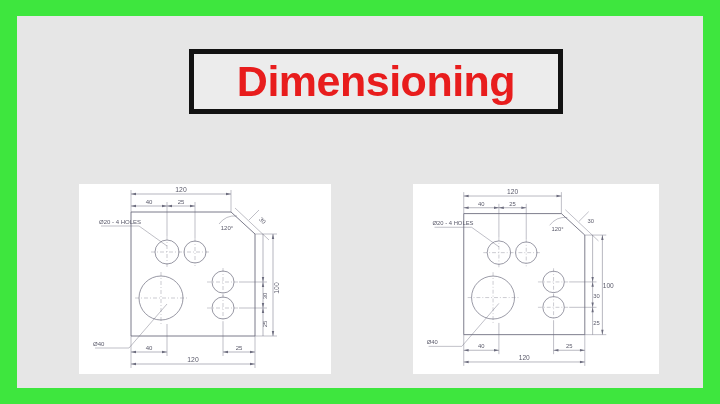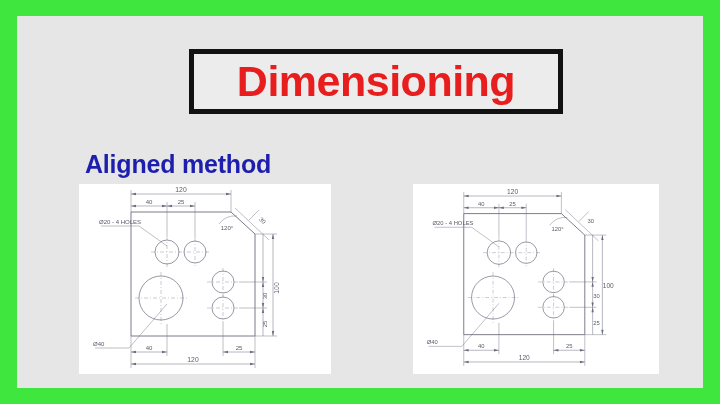--- a/index.html
+++ b/index.html
@@ -70,21 +70,20 @@
 </head>
 <body>
 
 <div class="frame">
   <div class="frame-inner">
 
     <div class="title-box">
       <span class="title-text">Dimensioning</span>
     </div>
 
-    <div class="heading" id="h-left">Aligned method</div>
 
     <div class="panel" id="panel-left">
       <svg width="252" height="190" viewBox="0 0 126 95">
         <g stroke="#6b6b7d" stroke-width="0.35" fill="none">
 
           <path d="M26 14 L76 14 L88 25 L88 76 L26 76 Z" stroke-width="0.45"></path>
 
           <circle cx="44" cy="34" r="6"></circle>
           <circle cx="58" cy="34" r="5.5"></circle>
 

